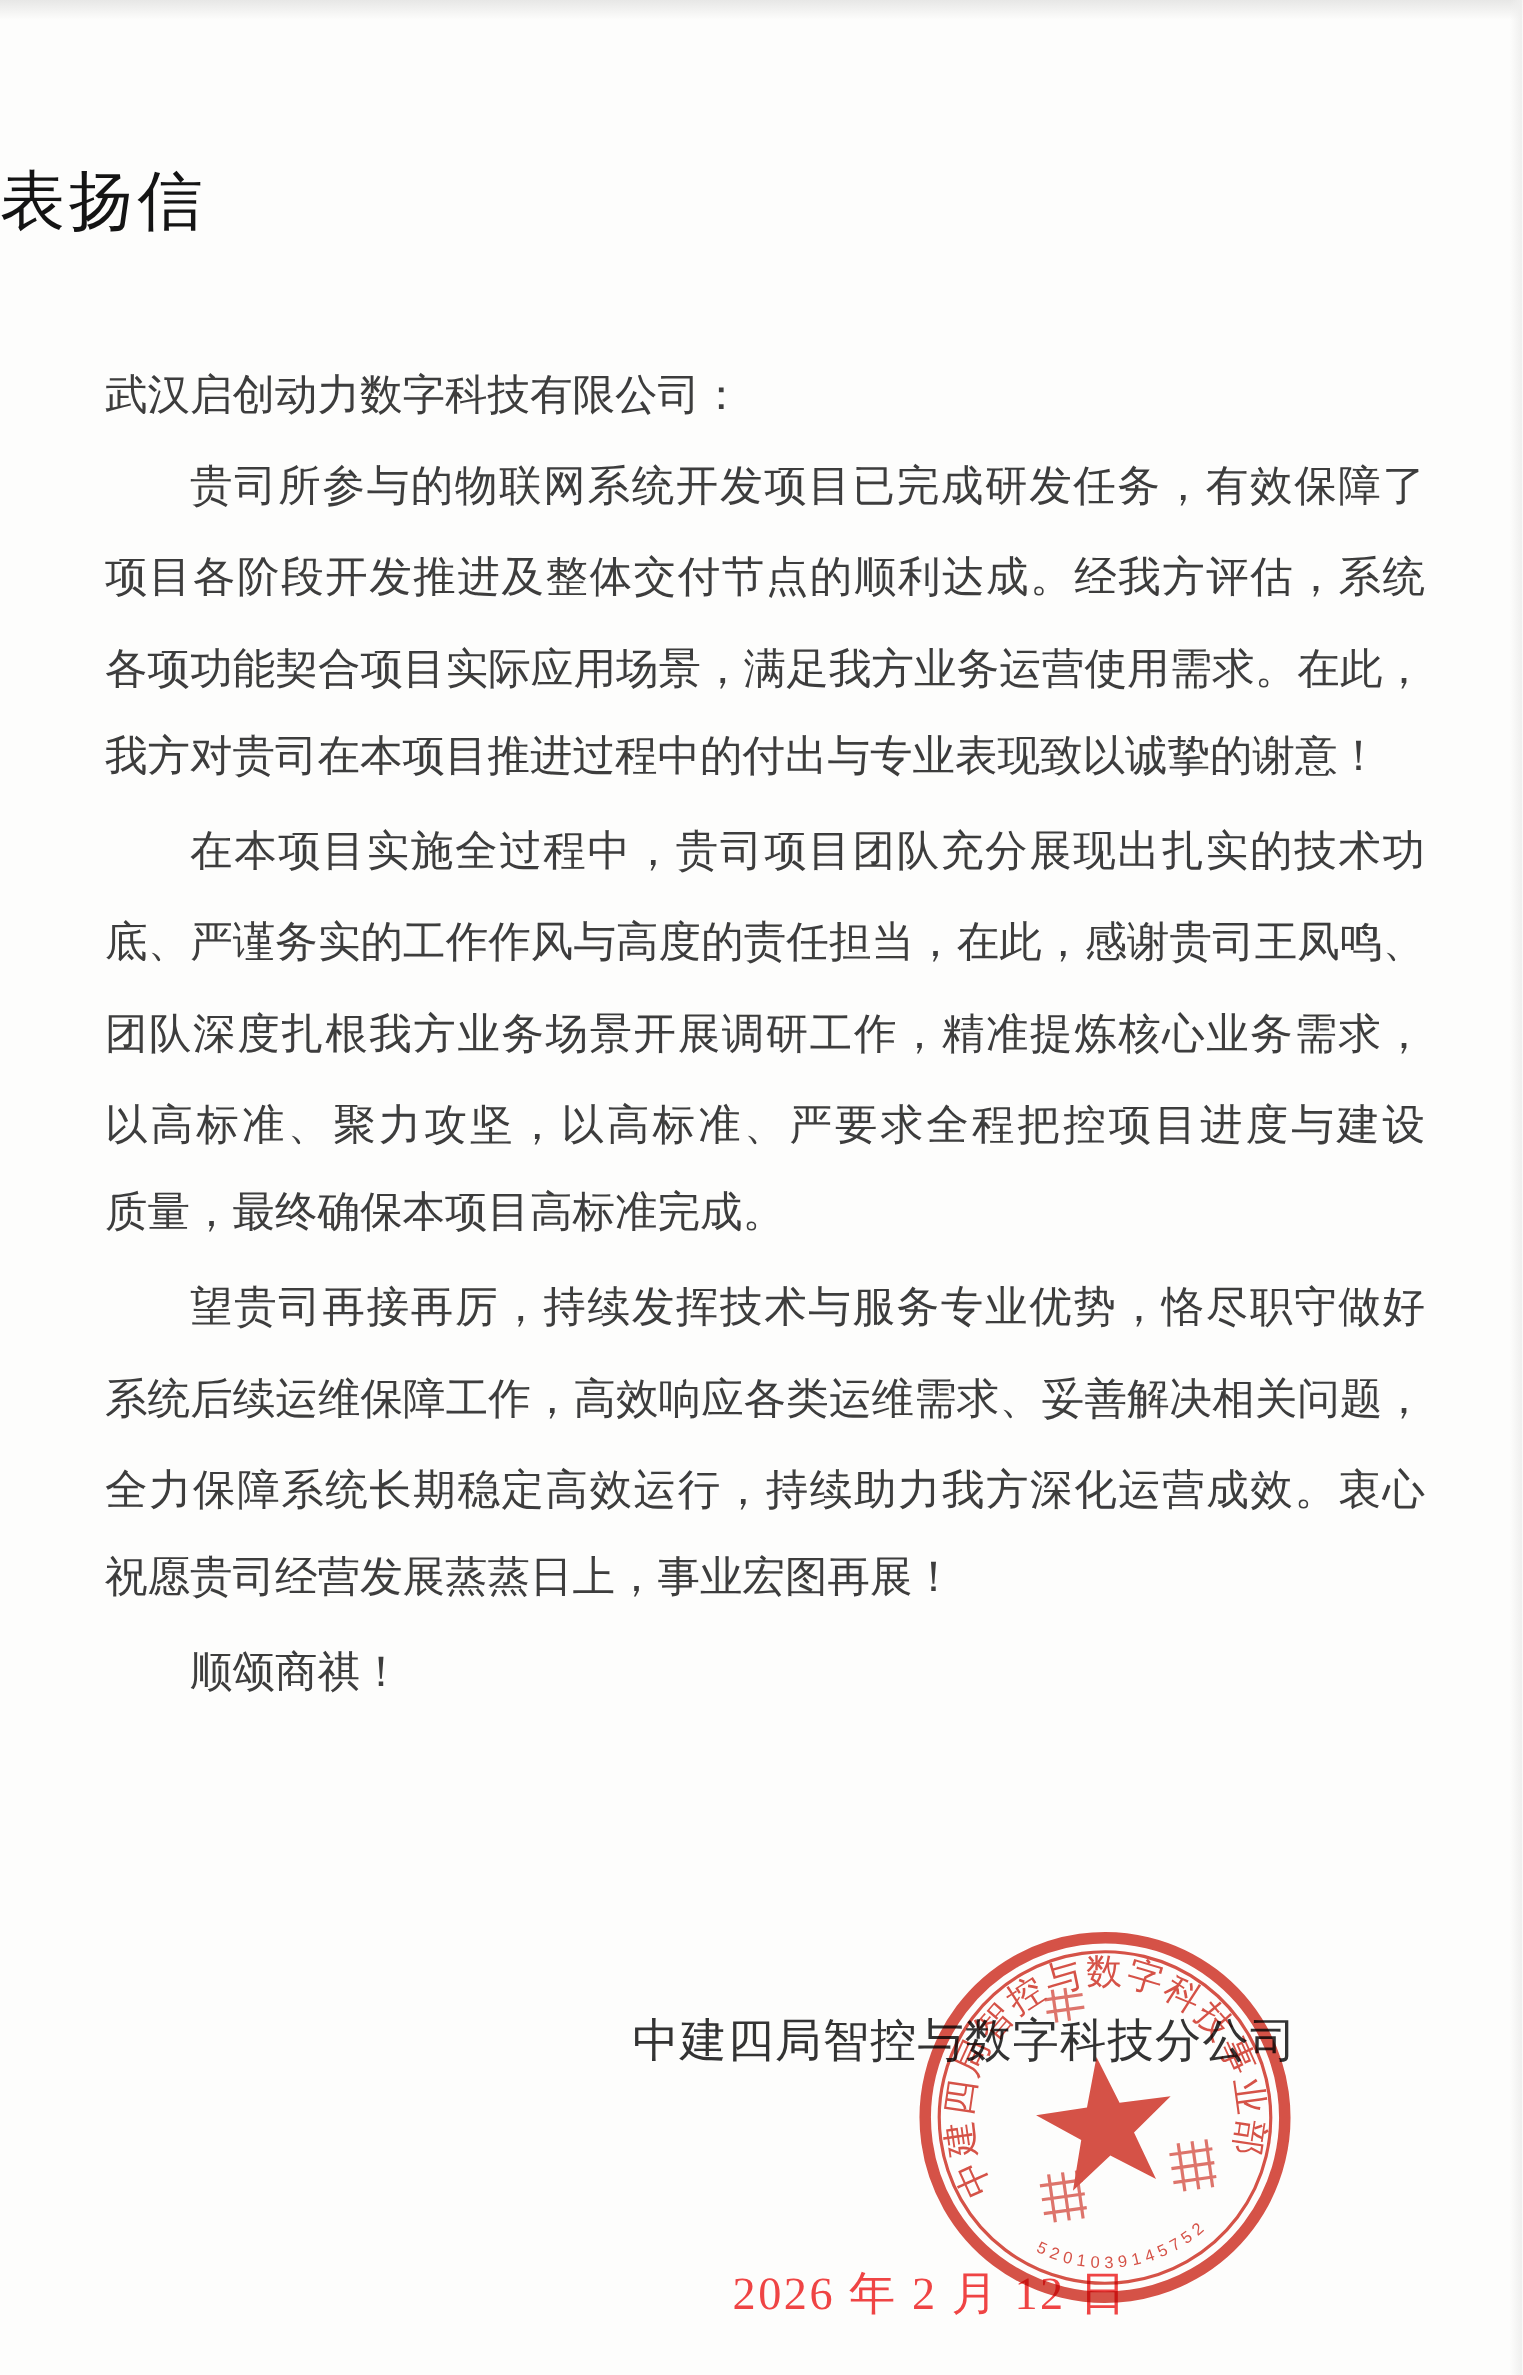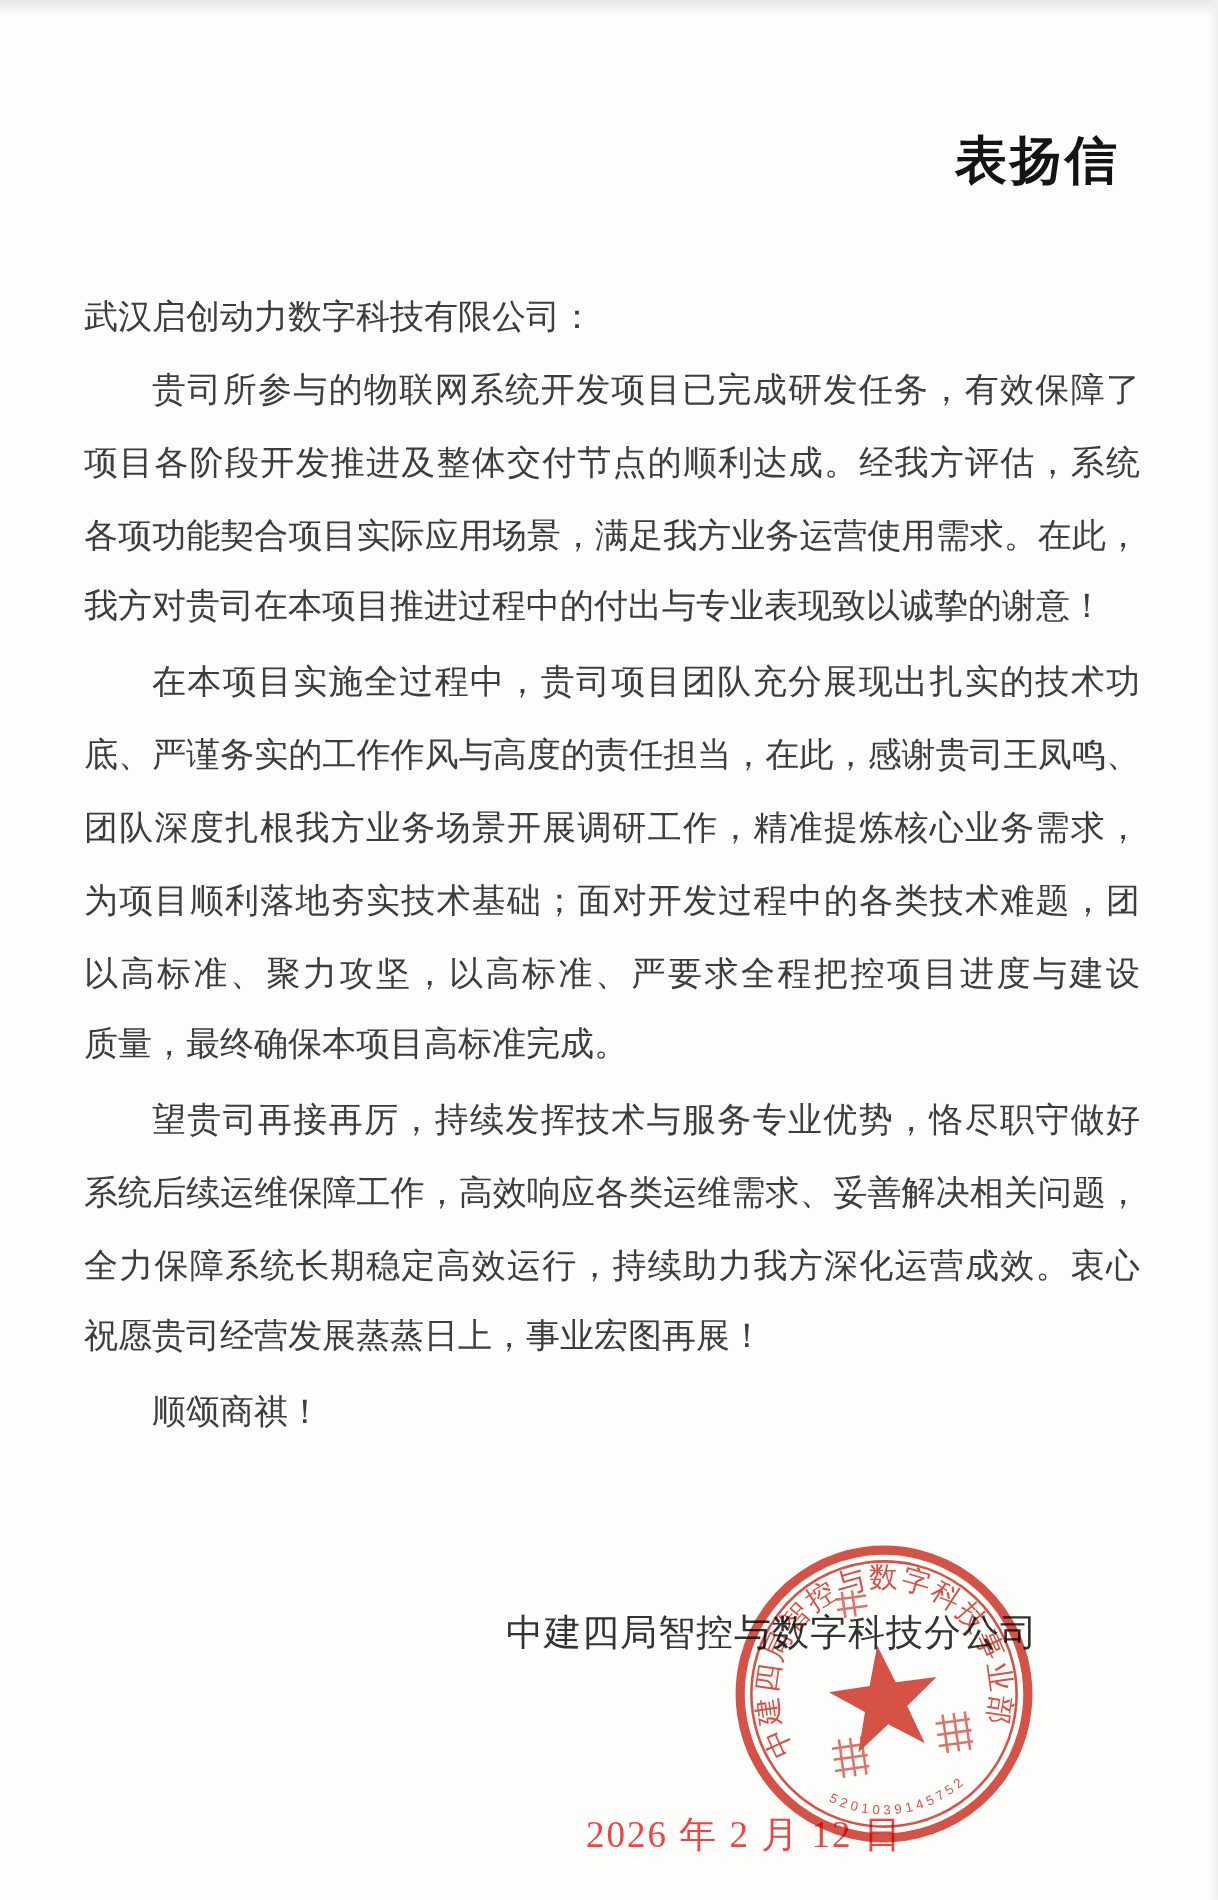--- a/index.html
+++ b/index.html
@@ -13,23 +13,23 @@
     background:linear-gradient(#e7e7e6,rgba(255,255,255,0));
     pointer-events:none;
   }
   .scan-side-shade{
     position:absolute;right:0;top:0;width:10px;height:1900px;
     background:linear-gradient(to left,#efefee,rgba(255,255,255,0));
     pointer-events:none;
   }
   .title{
     position:absolute;top:92px;left:0;width:1120px;
-    text-align:right;
+    text-align:left;
     font-family:"Liberation Sans","DejaVu Sans",sans-serif;
-    font-weight:700;font-size:52px;letter-spacing:3px;color:#141414;margin-top:34px;
+    font-weight:400;font-size:52px;letter-spacing:3px;color:#141414;margin-top:34px;
   }
   .letter-body{
     position:absolute;left:84px;top:280px;width:1056px;
     font-size:34px;line-height:73px;color:#3d3d3d;
   }
   .line{
     text-align:justify;
     text-align-last:justify;
     height:73px;
   }
@@ -65,21 +65,20 @@
   <div class="line salutation">武汉启创动力数字科技有限公司：</div>
 
   <div class="line first">贵司所参与的物联网系统开发项目已完成研发任务，有效保障了</div>
   <div class="line">项目各阶段开发推进及整体交付节点的顺利达成。经我方评估，系统</div>
   <div class="line">各项功能契合项目实际应用场景，满足我方业务运营使用需求。在此，</div>
   <div class="line last">我方对贵司在本项目推进过程中的付出与专业表现致以诚挚的谢意！</div>
 
   <div class="line first">在本项目实施全过程中，贵司项目团队充分展现出扎实的技术功</div>
   <div class="line">底、严谨务实的工作作风与高度的责任担当，在此，感谢贵司王凤鸣、</div>
   <div class="line">团队深度扎根我方业务场景开展调研工作，精准提炼核心业务需求，</div>
-  <div class="line">为项目顺利落地夯实技术基础；面对开发过程中的各类技术难题，团</div>
   <div class="line">以高标准、聚力攻坚，以高标准、严要求全程把控项目进度与建设</div>
   <div class="line last">质量，最终确保本项目高标准完成。</div>
 
   <div class="line first">望贵司再接再厉，持续发挥技术与服务专业优势，恪尽职守做好</div>
   <div class="line">系统后续运维保障工作，高效响应各类运维需求、妥善解决相关问题，</div>
   <div class="line">全力保障系统长期稳定高效运行，持续助力我方深化运营成效。衷心</div>
   <div class="line last">祝愿贵司经营发展蒸蒸日上，事业宏图再展！</div>
 
   <div class="line closing">顺颂商祺！</div>
 </div>

